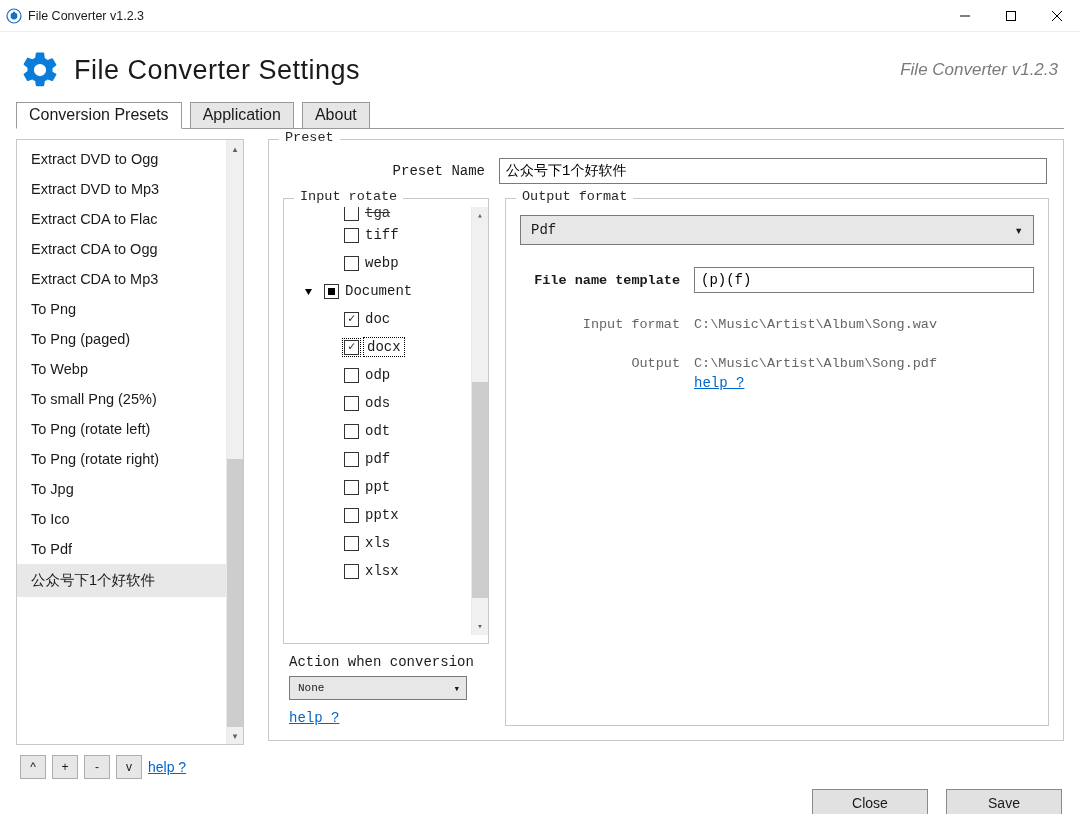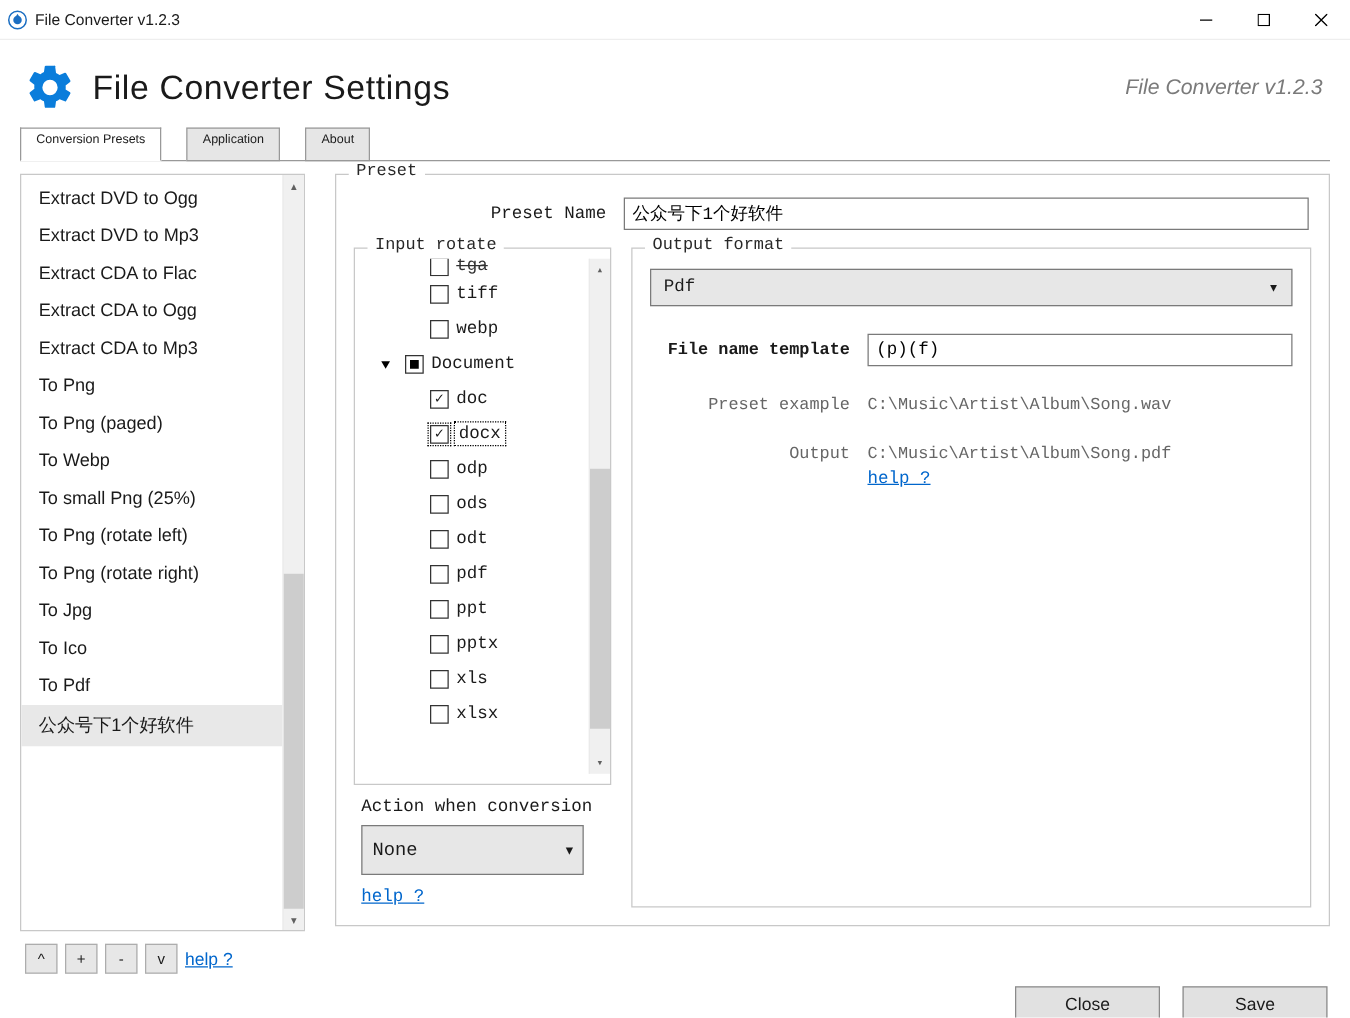--- a/index.html
+++ b/index.html
@@ -83,22 +83,22 @@
     height: 1px; background: var(--tab-border);
     z-index: 0;
   }
   .tab {
     position: relative;
     z-index: 1;
     padding: 3px 12px 4px 12px;
     border: 1px solid var(--tab-border);
     border-bottom: 1px solid var(--tab-border);
     background: var(--tab-bg);
-    margin-right: 20px;
-    font-size: 10px;
+    margin-right: 8px;
+    font-size: 16px;
   }
   .tab.active {
     background: var(--tab-active-bg);
     border-bottom: 1px solid #ffffff;
   }
 
   
   .content {
     display: flex;
     gap: 24px;
@@ -258,26 +258,26 @@
     outline: 1px dotted #000;
     outline-offset: 1px;
   }
 
   .action-row {
     padding: 10px 6px 0 6px;
   }
   .action-row .action-label { font-size: 14px; display:block; }
   .action-select {
     margin-top: 6px;
-    width: 178px; height: 40px;
+    width: 178px; height: 24px;
     border: 1px solid #7a7a7a;
     background: #e7e7e7;
     display:flex; align-items:center; justify-content:space-between;
     padding: 0 6px 0 8px;
-    font-size: 15px;
+    font-size: 11px;
   }
   .action-help { margin-top: 10px; }
 
   .output-col {
     flex: 1 1 auto; min-width: 0;
     display: flex; flex-direction: column;
   }
   .output-group {
     height: 100%;
     display:flex; flex-direction:column;
@@ -519,21 +519,21 @@
             <div class="output-select">
               <span>Pdf</span>
               <span>▾</span>
             </div>
 
             <div class="kv-row">
               <span class="k bold">File name template</span>
               <input class="tmpl-input" type="text" value="(p)(f)" style="">
             </div>
             <div class="kv-row">
-              <span class="k muted">Preset example</span>
+              <span class="k muted">Input format</span>
               <span class="v muted">C:\Music\Artist\Album\Song.wav</span>
             </div>
             <div class="kv-row" style="margin-bottom:4px;">
               <span class="k muted">Output</span>
               <span class="v muted">C:\Music\Artist\Album\Song.pdf</span>
             </div>
             <div class="kv-row">
               <span class="k"></span>
               <span class="v"><a class="help-link" href="#">help ?</a></span>
             </div>

